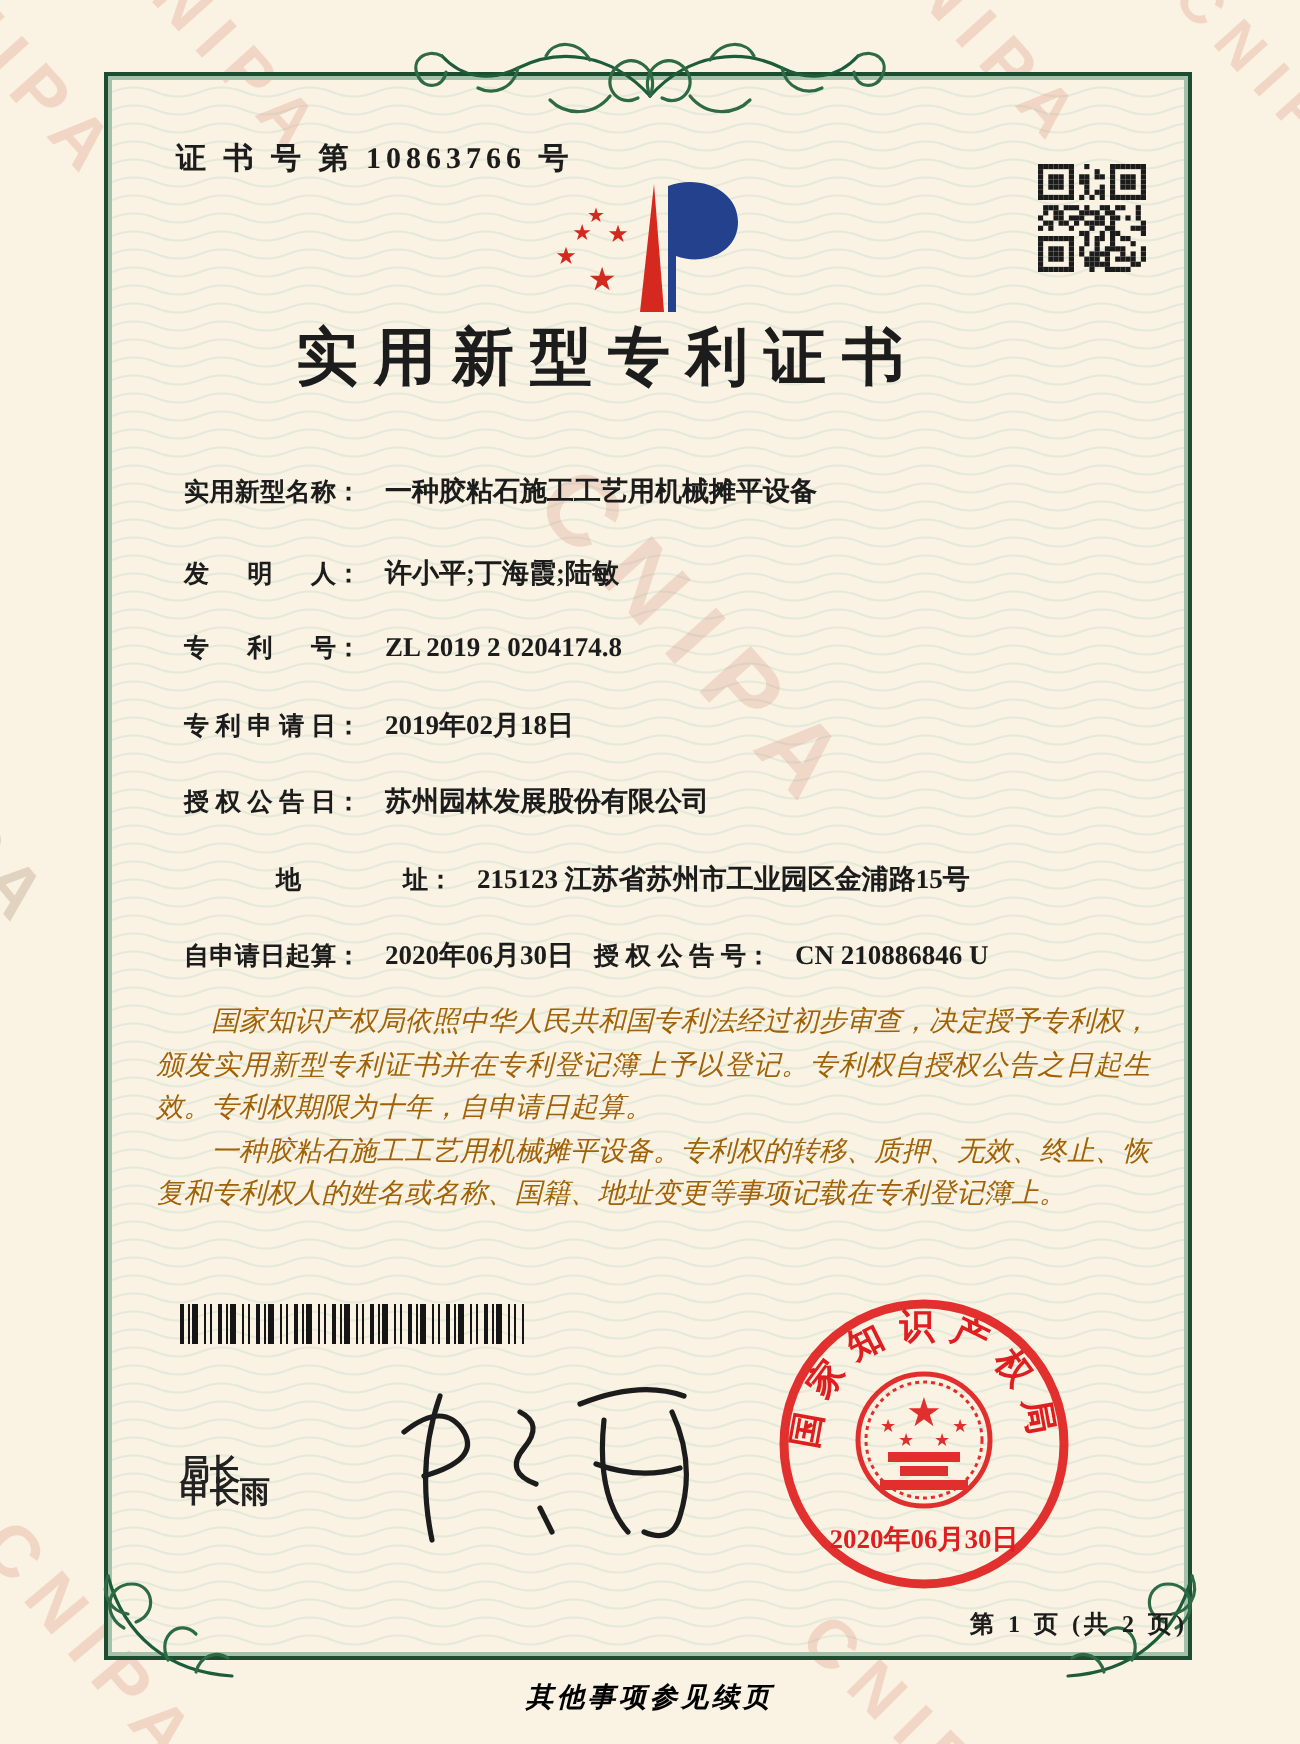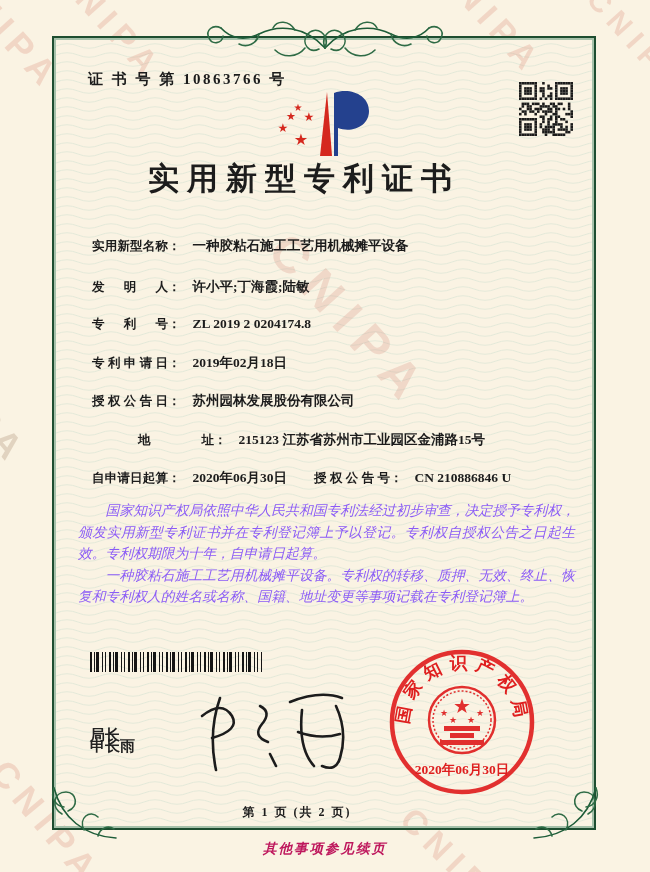--- a/index.html
+++ b/index.html
@@ -34,42 +34,42 @@
   .logo{position:absolute; left:276px; top:84px;}
   .qr{position:absolute; left:519px; top:82px;}
   .title{
     position:absolute; left:0; top:158px; width:600px; text-align:center;
     font-size:31px; font-weight:bold; letter-spacing:8px; text-indent:8px;
   }
   .row{position:absolute; left:92px; font-size:13px; font-weight:600; white-space:nowrap;}
   .flabel{display:inline-block; width:76px; font-size:12.5px; text-align:justify; text-align-last:justify; vertical-align:bottom;}
   .colon{font-size:12.5px;}
   .fvalue{margin-left:12px; font-size:13.5px;}
-  .fvalue2{margin-left:27px;}
+  .fvalue2{margin-left:10px;}
   .paras{
     position:absolute; left:78px; top:500px; width:497px;
-    font-size:13.8px; line-height:21.5px; text-align:justify; font-style:italic; color:#8b5cf6;
+    font-size:13.8px; line-height:21.5px; text-align:justify; font-style:italic; color:#a16207;
   }
   .paras p{margin:0; text-indent:2em;}
   .barcode{
     position:absolute; left:90px; top:652px; width:172px; height:20px;
     background:repeating-linear-gradient(90deg,
       #151515 0 2px, transparent 2px 4px,
       #151515 4px 5px, transparent 5px 6px,
       #151515 6px 9px, transparent 9px 12px,
       #151515 12px 13px, transparent 13px 15px,
       #151515 15px 16px, transparent 16px 19px);
   }
   .director{position:absolute; left:90px; font-family:"Liberation Sans","DejaVu Sans",sans-serif; font-weight:bold; font-size:15px; color:#222;}
   .sig{position:absolute; left:190px; top:680px;}
   .sig path{stroke:#1c1c1c; stroke-width:2.6; fill:none; stroke-linecap:round;}
   .seal{position:absolute; left:380px; top:646px; z-index:6;}
   .seal *{font-family:"Liberation Serif","DejaVu Serif",serif;}
-  .page-info{position:absolute; left:0; top:804px; width:594px; text-align:center; font-size:12px; letter-spacing:2px; font-weight:600;}
-  .cont-note{position:absolute; left:0; top:840px; width:650px; text-align:center; font-size:13.5px; font-style:italic; font-weight:600; color:#be185d; letter-spacing:2px;}
+  .page-info{position:absolute; left:0; top:804px; width:594px; text-align:right; font-size:12px; letter-spacing:2px; font-weight:600;}
+  .cont-note{position:absolute; left:0; top:840px; width:650px; text-align:center; font-size:13.5px; font-style:italic; font-weight:600; color:#000000; letter-spacing:2px;}
   .star{fill:#d5281e;}
 </style>
 </head>
 <body>
 
 <div class="page">
 
   <span class="wm" style="left:-30px;top:-40px;font-size:36px;transform:rotate(48deg);">CNIPA</span>
   <span class="wm" style="left:75px;top:-45px;font-size:34px;transform:rotate(48deg);">CNIPA</span>
   <span class="wm" style="left:455px;top:-50px;font-size:34px;transform:rotate(48deg);">CNIPA</span>

